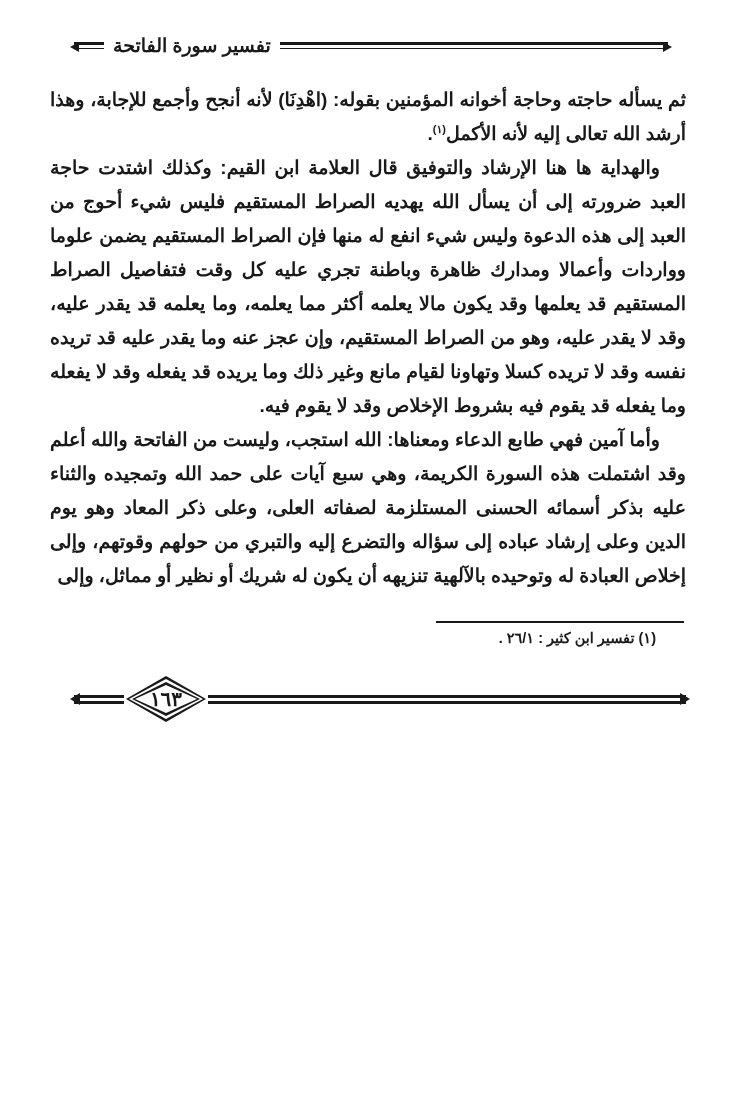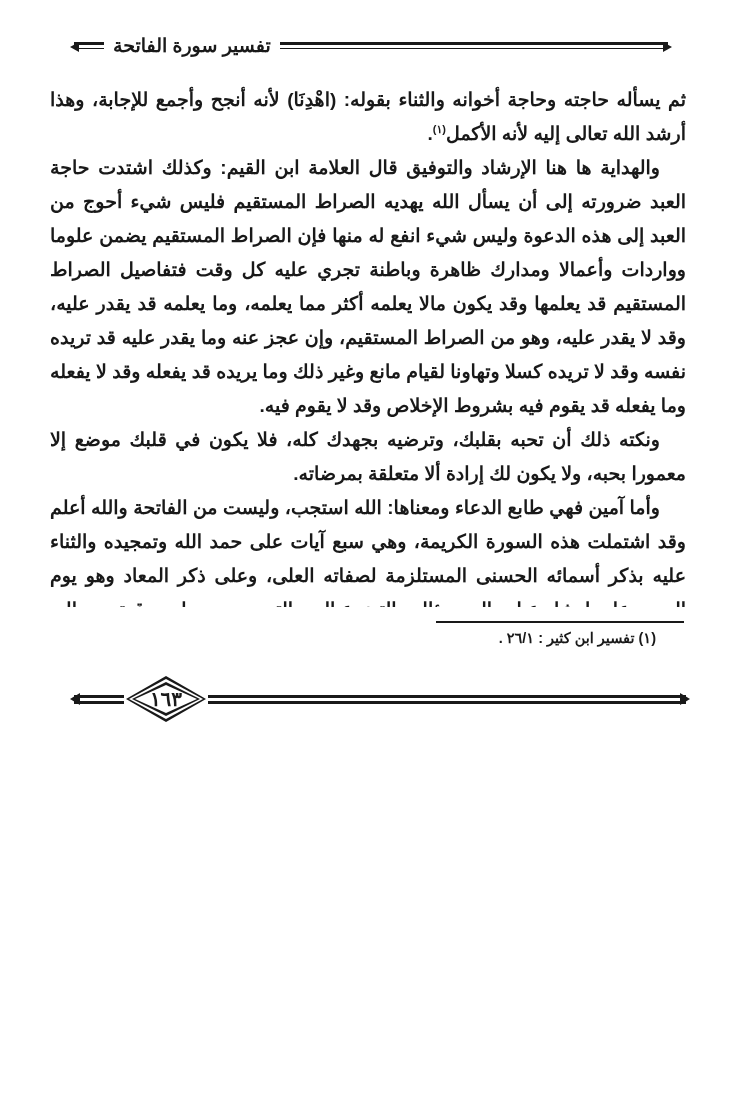--- a/index.html
+++ b/index.html
@@ -136,23 +136,22 @@
 
 <div class="page">
 
   <header class="page-header">
     <span class="rule rule-left"></span>
     <h1 class="page-title">تفسير سورة الفاتحة</h1>
     <span class="rule rule-right"></span>
   </header>
 
   <main class="body-text">
-    <p class="para no-indent"><span>ثم يسأله حاجته وحاجة أخوانه والثناء بقوله: (اهْدِنَا) لأنه أنجح وأجمع للإجابة، وهذا أرشد الله تعالى إليه لأنه الأكمل</span><sup class="fn-marker">(١)</sup><span>.</span></p>
+    <p class="para no-indent"><span>ثم يسأله حاجته وحاجة أخوانه المؤمنين بقوله: (اهْدِنَا) لأنه أنجح وأجمع للإجابة، وهذا أرشد الله تعالى إليه لأنه الأكمل</span><sup class="fn-marker">(١)</sup><span>.</span></p>
     <p class="para">والهداية ها هنا الإرشاد والتوفيق قال العلامة ابن القيم: وكذلك اشتدت حاجة العبد ضرورته إلى أن يسأل الله يهديه الصراط المستقيم فليس شيء أحوج من العبد إلى هذه الدعوة وليس شيء انفع له منها فإن الصراط المستقيم يضمن علوما وواردات وأعمالا ومدارك ظاهرة وباطنة تجري عليه كل وقت فتفاصيل الصراط المستقيم قد يعلمها وقد يكون مالا يعلمه أكثر مما يعلمه، وما يعلمه قد يقدر عليه، وقد لا يقدر عليه، وهو من الصراط المستقيم، وإن عجز عنه وما يقدر عليه قد تريده نفسه وقد لا تريده كسلا وتهاونا لقيام مانع وغير ذلك وما يريده قد يفعله وقد لا يفعله وما يفعله قد يقوم فيه بشروط الإخلاص وقد لا يقوم فيه.</p>
-    <p class="para">ونكته ذلك أن تحبه بقلبك، وترضيه بجهدك كله، فلا يكون في قلبك موضع إلا معمورا بحبه، ولا يكون لك إرادة ألا متعلقة بمرضاته.</p>
     <p class="para">وأما آمين فهي طابع الدعاء ومعناها: الله استجب، وليست من الفاتحة والله أعلم وقد اشتملت هذه السورة الكريمة، وهي سبع آيات على حمد الله وتمجيده والثناء عليه بذكر أسمائه الحسنى المستلزمة لصفاته العلى، وعلى ذكر المعاد وهو يوم الدين وعلى إرشاد عباده إلى سؤاله والتضرع إليه والتبري من حولهم وقوتهم، وإلى إخلاص العبادة له وتوحيده بالآلهية تنزيهه أن يكون له شريك أو نظير أو مماثل، وإلى</p>
   </main>
 
   <footer class="page-footer">
     <div class="footnote-rule"></div>
     <div class="footnote">(١) تفسير ابن كثير : ٢٦/١ .</div>
 
     <div class="ornament">
       <span class="orn-line orn-left"></span>
       <span class="diamond">

